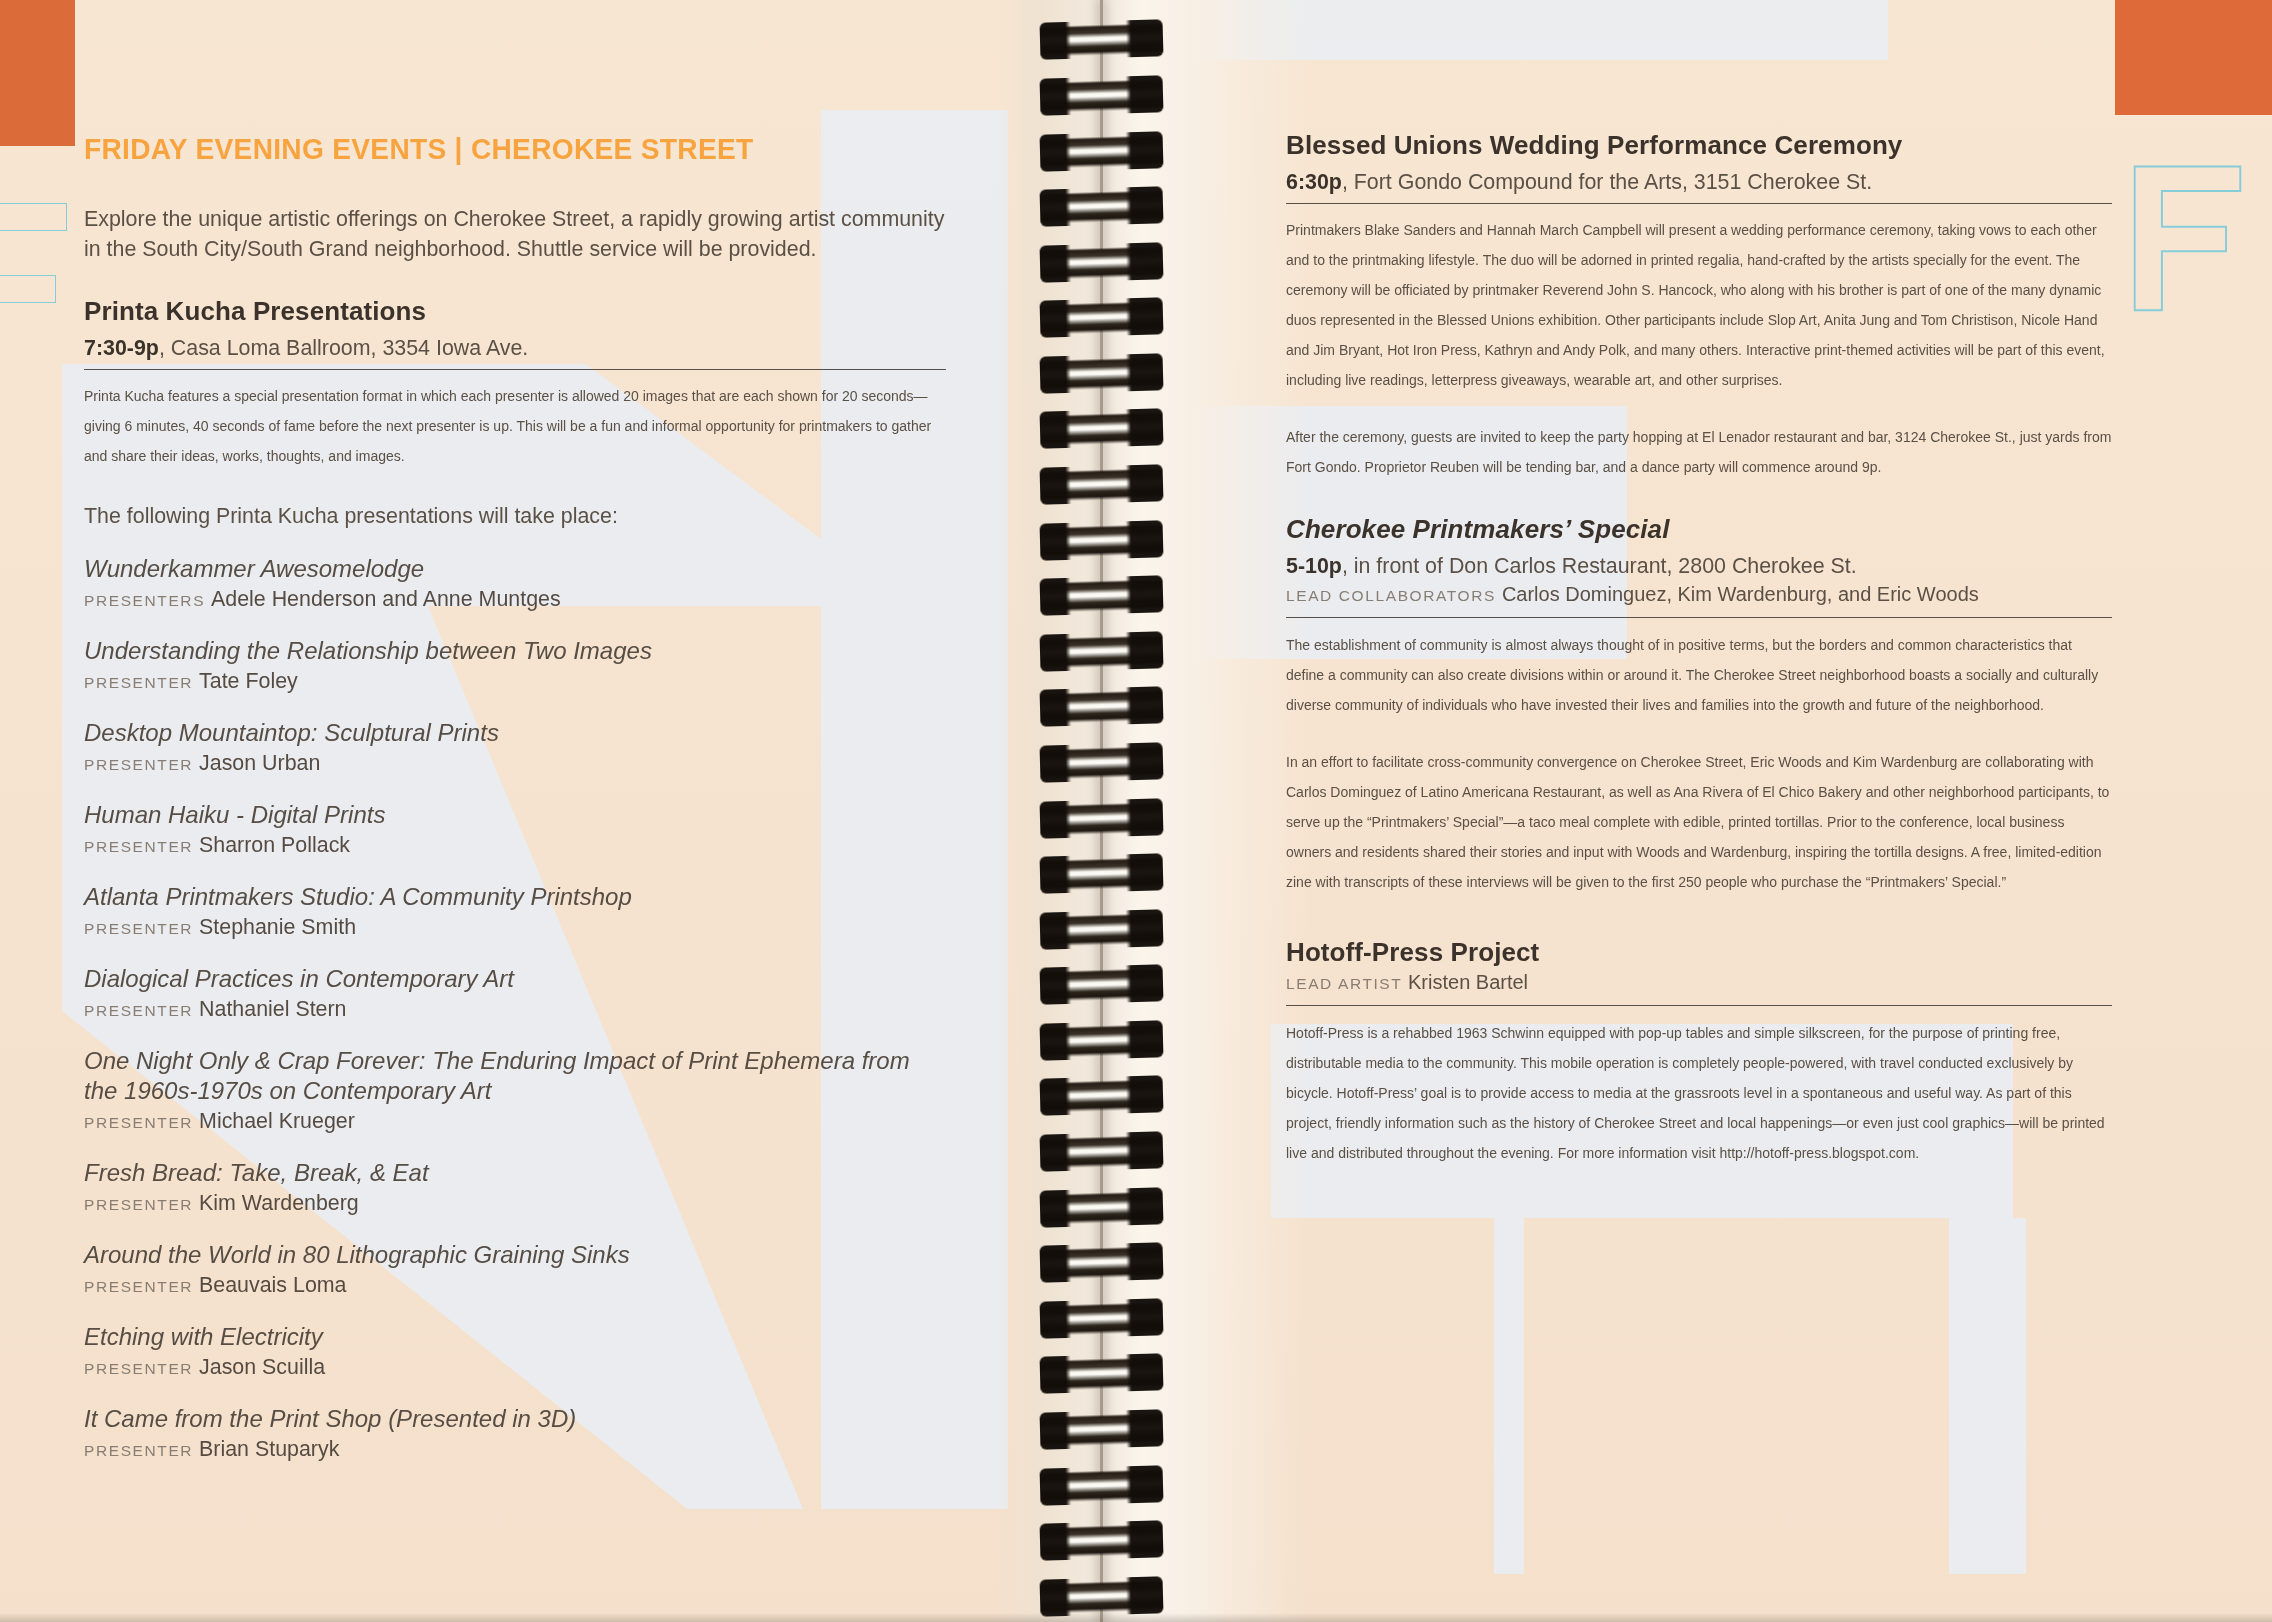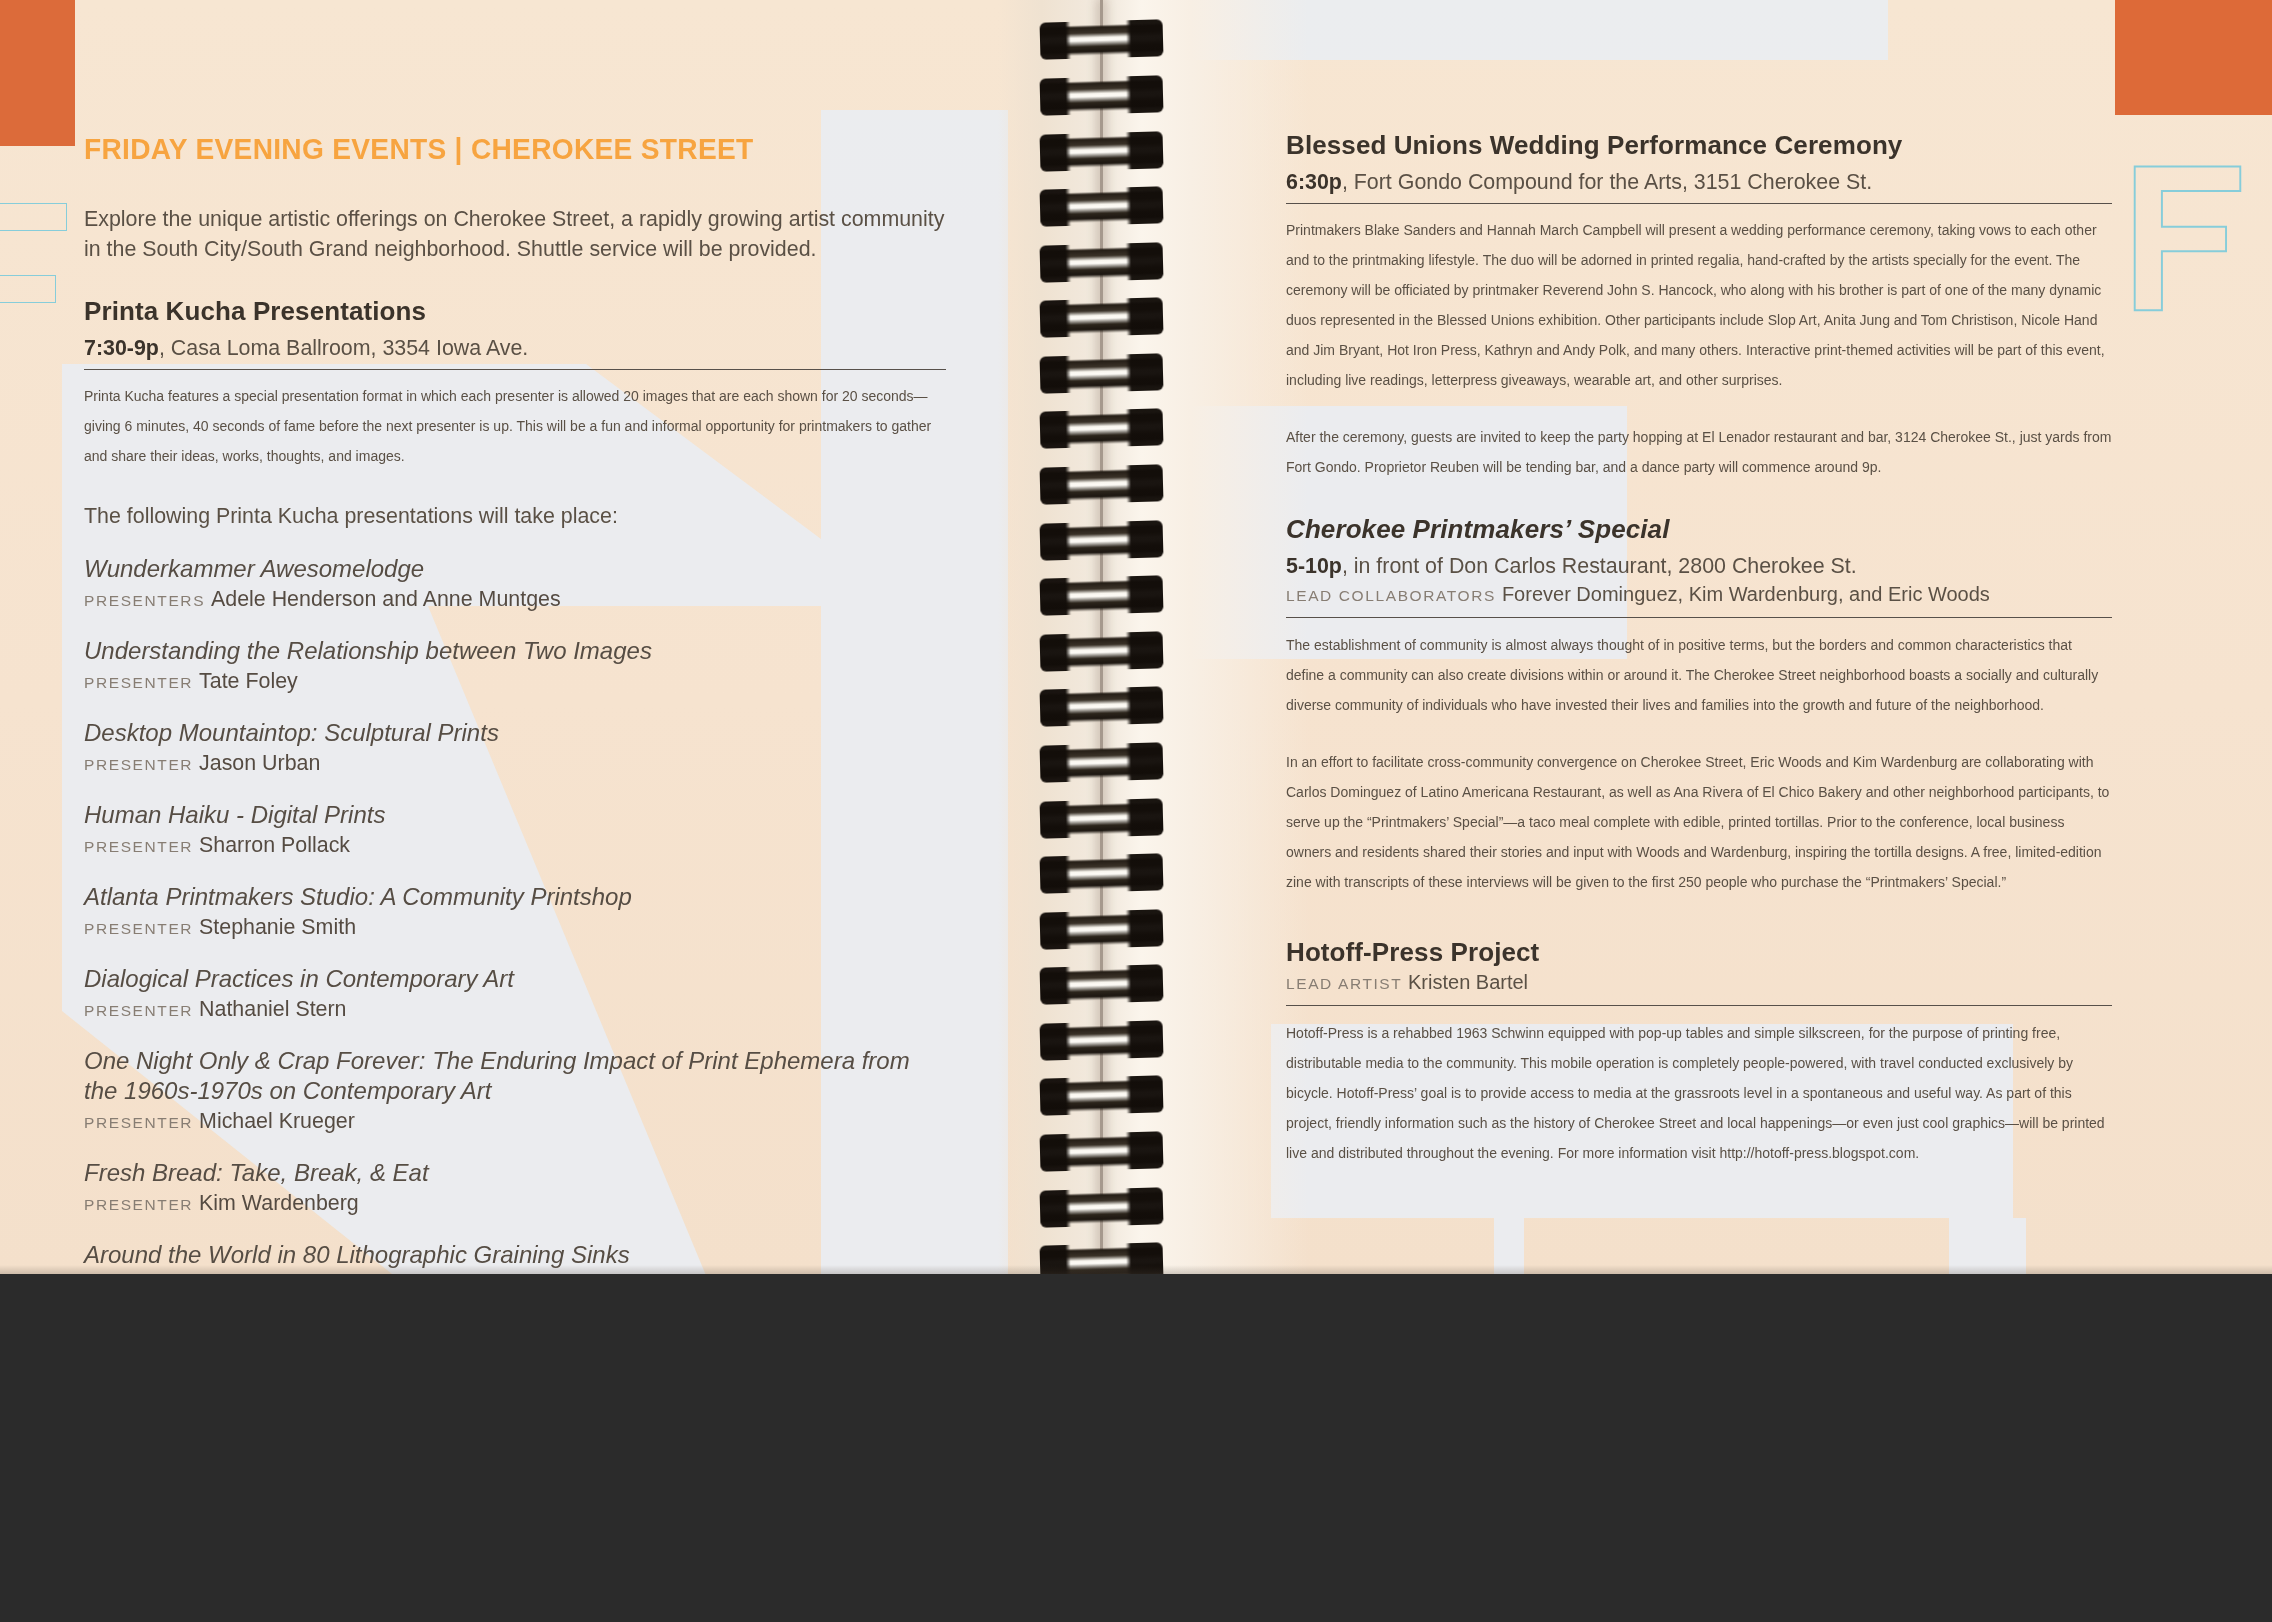--- a/index.html
+++ b/index.html
@@ -1,17 +1,17 @@
 <!DOCTYPE html>
 <html style="font-size:10.4px"><head>
 <meta charset="utf-8">
 <style>
   html,body{margin:0;padding:0;background:#2b2b2b;}
   .scan{
-    position:relative; width:2273px; height:1274px; overflow:hidden;
+    position:relative; width:2273px; height:1622px; overflow:hidden;
     background:linear-gradient(180deg,#f7e6d2 0%, #f6e3cf 55%, #f4e0cb 100%);
     font-family:"Liberation Sans","DejaVu Sans",sans-serif;
     color:#554b42;
   }
   
   .wm{position:absolute;inset:0;background:#e9edf1;opacity:.93;pointer-events:none;}
   .wm-la{clip-path:polygon(62px 364px, 586px 364px, 821px 539px, 821px 606px, 62px 606px);}
   .wm-lb{clip-path:polygon(821px 110px, 1008px 110px, 1008px 1509px, 821px 1509px);}
   .wm-lc{clip-path:polygon(62px 606px, 428px 606px, 803px 1509px, 687px 1509px, 62px 1011px);}
   .wm-rs{clip-path:polygon(1105px 0px, 1888px 0px, 1888px 60px, 1105px 60px);}
@@ -238,21 +238,21 @@
         </div>
   </div>
 
   <div class="rsec">
     <h2 class="rtitle" style="margin-top: 32px; font-style: italic;">Cherokee Printmakers’ Special</h2>
     <div class="timeline">
       <b>5-10p</b><span>, in front of Don Carlos Restaurant, 2800 Cherokee St.</span>
     </div>
     <div class="leadline">
       <span class="lead-label">LEAD COLLABORATORS  </span>
-      <span>Forever Dominguez, Kim Wardenburg, and Eric Woods</span>
+      <span>Carlos Dominguez, Kim Wardenburg, and Eric Woods</span>
     </div>
     <hr class="rule">
     <div class="paras">
           <div class="para">The establishment of community is almost always thought of in positive terms, but the borders and common characteristics that define a community can also create divisions within or around it. The Cherokee Street neighborhood boasts a socially and culturally diverse community of individuals who have invested their lives and families into the growth and future of the neighborhood.</div>
           <div class="para">In an effort to facilitate cross-community convergence on Cherokee Street, Eric Woods and Kim Wardenburg are collaborating with Carlos Dominguez of Latino Americana Restaurant, as well as Ana Rivera of El Chico Bakery and other neighborhood participants, to serve up the “Printmakers’ Special”—a taco meal complete with edible, printed tortillas. Prior to the conference, local business owners and residents shared their stories and input with Woods and Wardenburg, inspiring the tortilla designs. A free, limited-edition zine with transcripts of these interviews will be given to the first 250 people who purchase the “Printmakers’ Special.”</div>
         </div>
   </div>
 
   <div class="rsec">
     <h2 class="rtitle" style="margin-top: 40px;">Hotoff-Press Project</h2>

